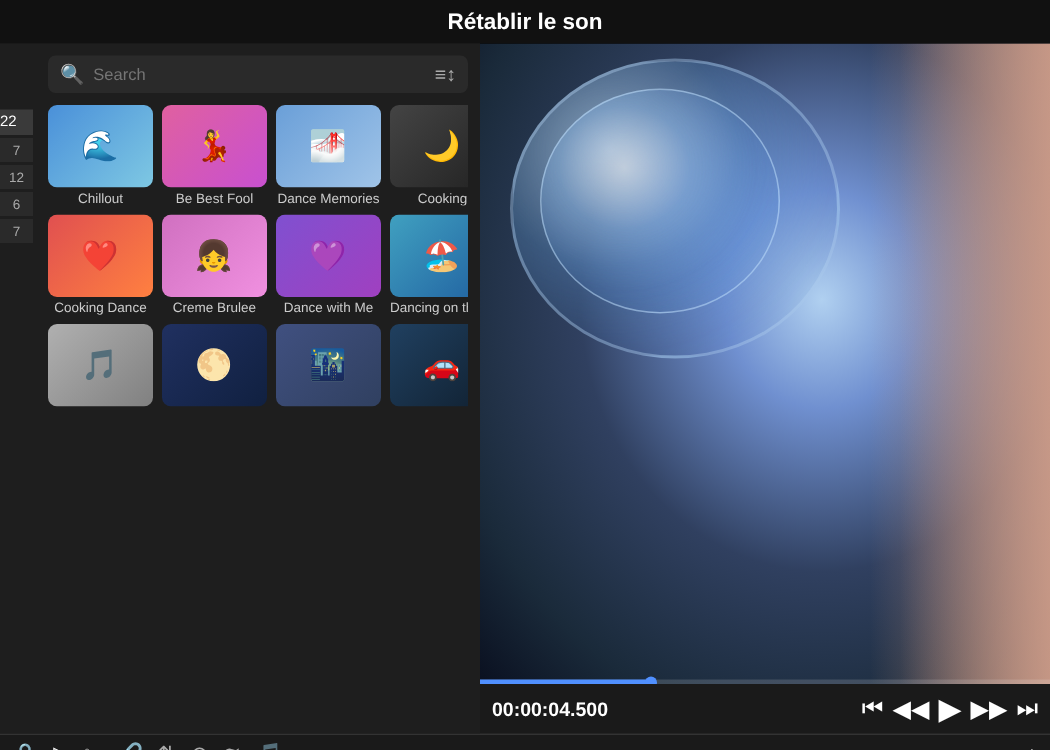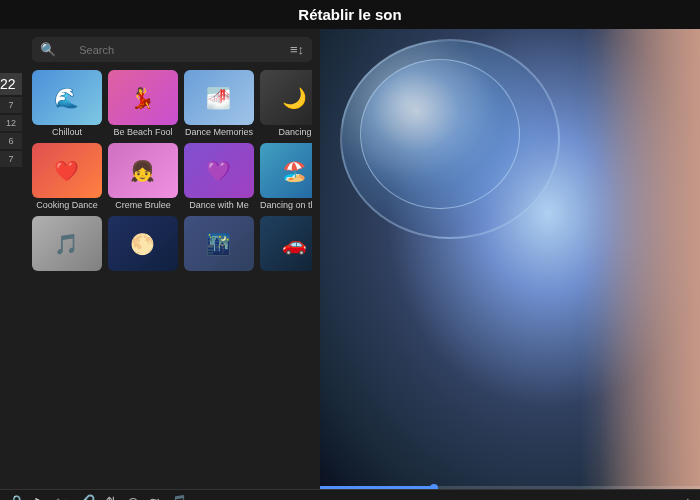--- a/index.html
+++ b/index.html
@@ -52,21 +52,20 @@
       gap: 6px;
     }
 
     .search-bar input {
       background: transparent;
       border: none;
       outline: none;
       color: #aaa;
       font-size: 12px;
       flex: 1;
-      margin-left: 17px;
     }
 
     .search-icon { color: #aaa; font-size: 13px; }
     .filter-icon { color: #aaa; font-size: 13px; margin-left: auto; cursor: pointer; }
 
     
     .sounds-grid {
       display: grid;
       grid-template-columns: repeat(4, 1fr);
       gap: 6px;
@@ -214,21 +213,21 @@
 
 <div class="top-header">
   <span>Rétablir le son</span>
 </div>
 
 <div class="main-layout">
 
   <div class="left-panel" style="position:relative;">
 
     <div style="position:absolute; left:0; top:44px; display:flex; flex-direction:column; gap:2px; z-index:5;">
-      <div style="width:22px;background:#3a3a3a;color:#fff;font-size:14px;padding:3px 0;">22</div>
+      <div style="width:22px;background:#3a3a3a;color:#fff;font-size:10px;padding:3px 0;">22</div>
       <div style="width:22px;background:#2a2a2a;color:#aaa;font-size:9px;text-align:center;padding:3px 0;">7</div>
       <div style="width:22px;background:#2a2a2a;color:#aaa;font-size:9px;text-align:center;padding:3px 0;">12</div>
       <div style="width:22px;background:#2a2a2a;color:#aaa;font-size:9px;text-align:center;padding:3px 0;">6</div>
       <div style="width:22px;background:#2a2a2a;color:#aaa;font-size:9px;text-align:center;padding:3px 0;">7</div>
     </div>
 
     <div class="search-bar" style="margin-left:24px;">
       <span class="search-icon">🔍</span>
       <input type="text" style="background: transparent; border: none; outline: none; color: rgb(170, 170, 170); font-size: 11px; flex: 1 1 0%;" placeholder="Search">
       <span class="filter-icon">≡↕</span>
@@ -240,35 +239,35 @@
         <div class="sound-thumb thumb-attention">
           <div class="sound-thumb-inner" style="background:linear-gradient(135deg,#4a90d9,#7ec8e3);">🌊</div>
         </div>
         <div class="sound-label">Chillout</div>
       </div>
 
       <div class="sound-item">
         <div class="sound-thumb thumb-beyourfool">
           <div class="sound-thumb-inner" style="background:linear-gradient(135deg,#e060a0,#c850d0);">💃</div>
         </div>
-        <div class="sound-label">Be Beach Fool</div>
+        <div class="sound-label">Be Best Fool</div>
       </div>
 
       <div class="sound-item">
         <div class="sound-thumb thumb-bestmemories">
           <div class="sound-thumb-inner" style="background:linear-gradient(135deg,#6a9fd8,#a0c4e8);">🌁</div>
         </div>
         <div class="sound-label">Dance Memories</div>
       </div>
 
       <div class="sound-item">
         <div class="sound-thumb thumb-chillout">
           <div class="sound-thumb-inner" style="background:linear-gradient(135deg,#444,#222);">🌙</div>
         </div>
-        <div class="sound-label">Dancing</div>
+        <div class="sound-label">Cooking</div>
       </div>
 
       <div class="sound-item">
         <div class="sound-thumb thumb-cookingshow">
           <div class="sound-thumb-inner" style="background:linear-gradient(135deg,#e05050,#ff8040);">❤️</div>
         </div>
         <div class="sound-label">Cooking Dance</div>
       </div>
 
       <div class="sound-item">
@@ -336,20 +335,30 @@
         <div style="position:absolute;top:0;right:0;bottom:0;width:100px;background:linear-gradient(to left, rgba(210,160,140,0.7) 0%, transparent 100%);"></div>
       </div>
 
       <div style="position:absolute;bottom:0;left:0;right:0;height:3px;background:rgba(255,255,255,0.15);">
         <div style="height:100%;background:#5090ff;width:30%;position:relative;">
           <div style="width:8px;height:8px;background:#5090ff;border-radius:50%;position:absolute;right:-4px;top:-2px;"></div>
         </div>
       </div>
     </div>
 
+    <div class="video-controls">
+      <span class="timecode">00:00:04.500</span>
+      <div class="playback-controls">
+        <button class="ctrl-btn">⏮</button>
+        <button class="ctrl-btn">◀◀</button>
+        <button class="ctrl-btn" style="font-size:20px;">▶</button>
+        <button class="ctrl-btn">▶▶</button>
+        <button class="ctrl-btn">⏭</button>
+      </div>
+    </div>
   </div>
 </div>
 
 <div class="timeline-section">
 
   <div class="timeline-toolbar">
     <span class="tl-tool">🔒</span>
     <span class="tl-tool active">▷</span>
     <span class="tl-tool">✂</span>
     <span class="tl-tool">🔗</span>

